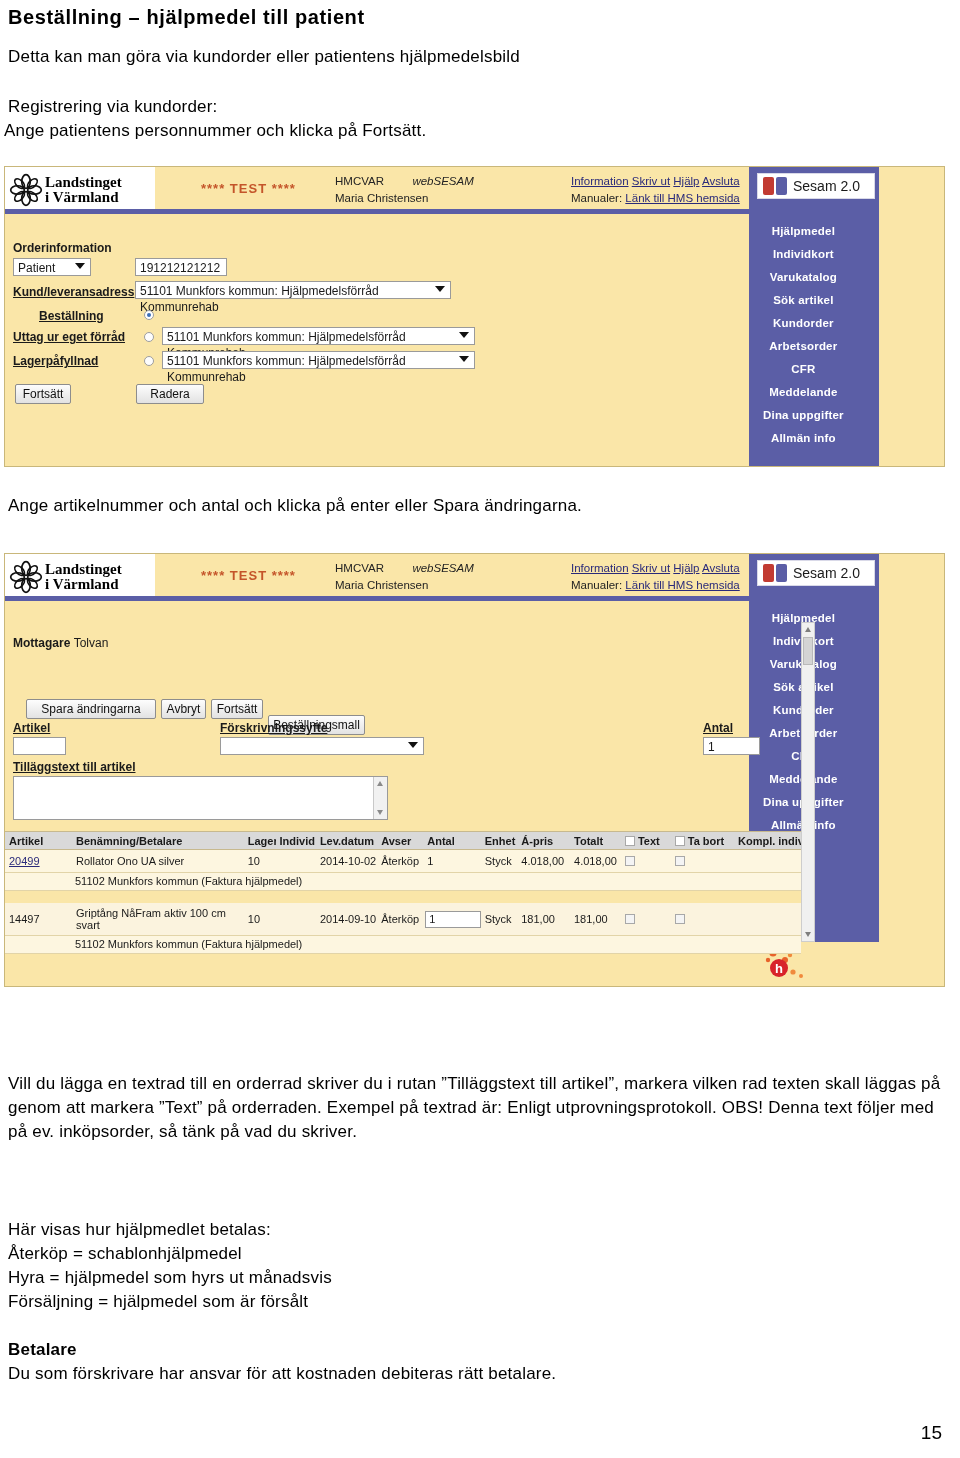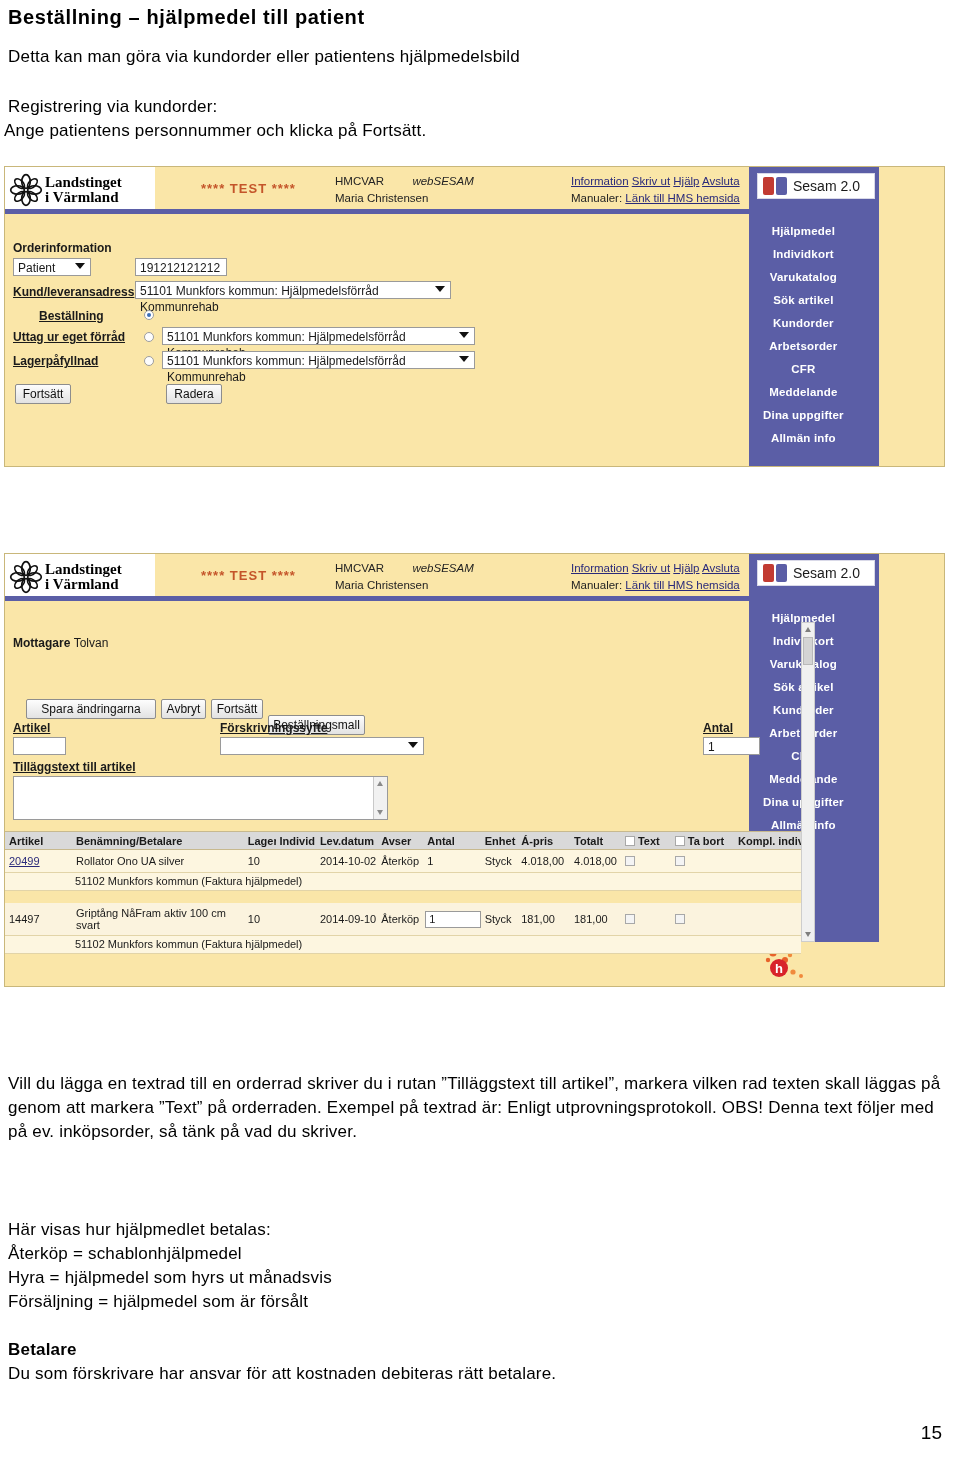--- a/index.html
+++ b/index.html
@@ -196,23 +196,24 @@
     <div class="lbl" style="left:8px;top:187px;">
       <span class="u">Lagerpåfyllnad</span>
     </div>
     <div class="radio" style="left:139px;top:189px;"></div>
     <div class="sel" style="left:157px;top:184px;width:313px;height:18px;">
       <span>51101 Munkfors kommun: Hjälpmedelsförråd Kommunrehab</span>
       <span class="car"></span>
     </div>
 
     <div class="btn" style="left:10px;top:217px;width:56px;">Fortsätt</div>
-    <div class="btn" style="left:131px;top:217px;width:56px;margin-left:30px;">Radera</div>
+    <div class="btn" style="left:131px;top:217px;width:68px;">Radera</div>
   </div>
 
+  <div class="para" style="left:8px;top:494px;width:930px;">Ange artikelnummer och antal och klicka på enter eller Spara ändringarna.</div>
 
   <div class="app" style="left:4px;top:553px;width:941px;height:434px;">
 
     <div class="hdr">
       <div class="logo-box">
         <svg class="logo-flower" viewBox="0 0 40 40">
           <g fill="none" stroke="#111" stroke-width="2">
             <ellipse cx="20" cy="10" rx="5" ry="8"></ellipse>
             <ellipse cx="20" cy="30" rx="5" ry="8"></ellipse>
             <ellipse cx="10" cy="20" rx="8" ry="5"></ellipse>

